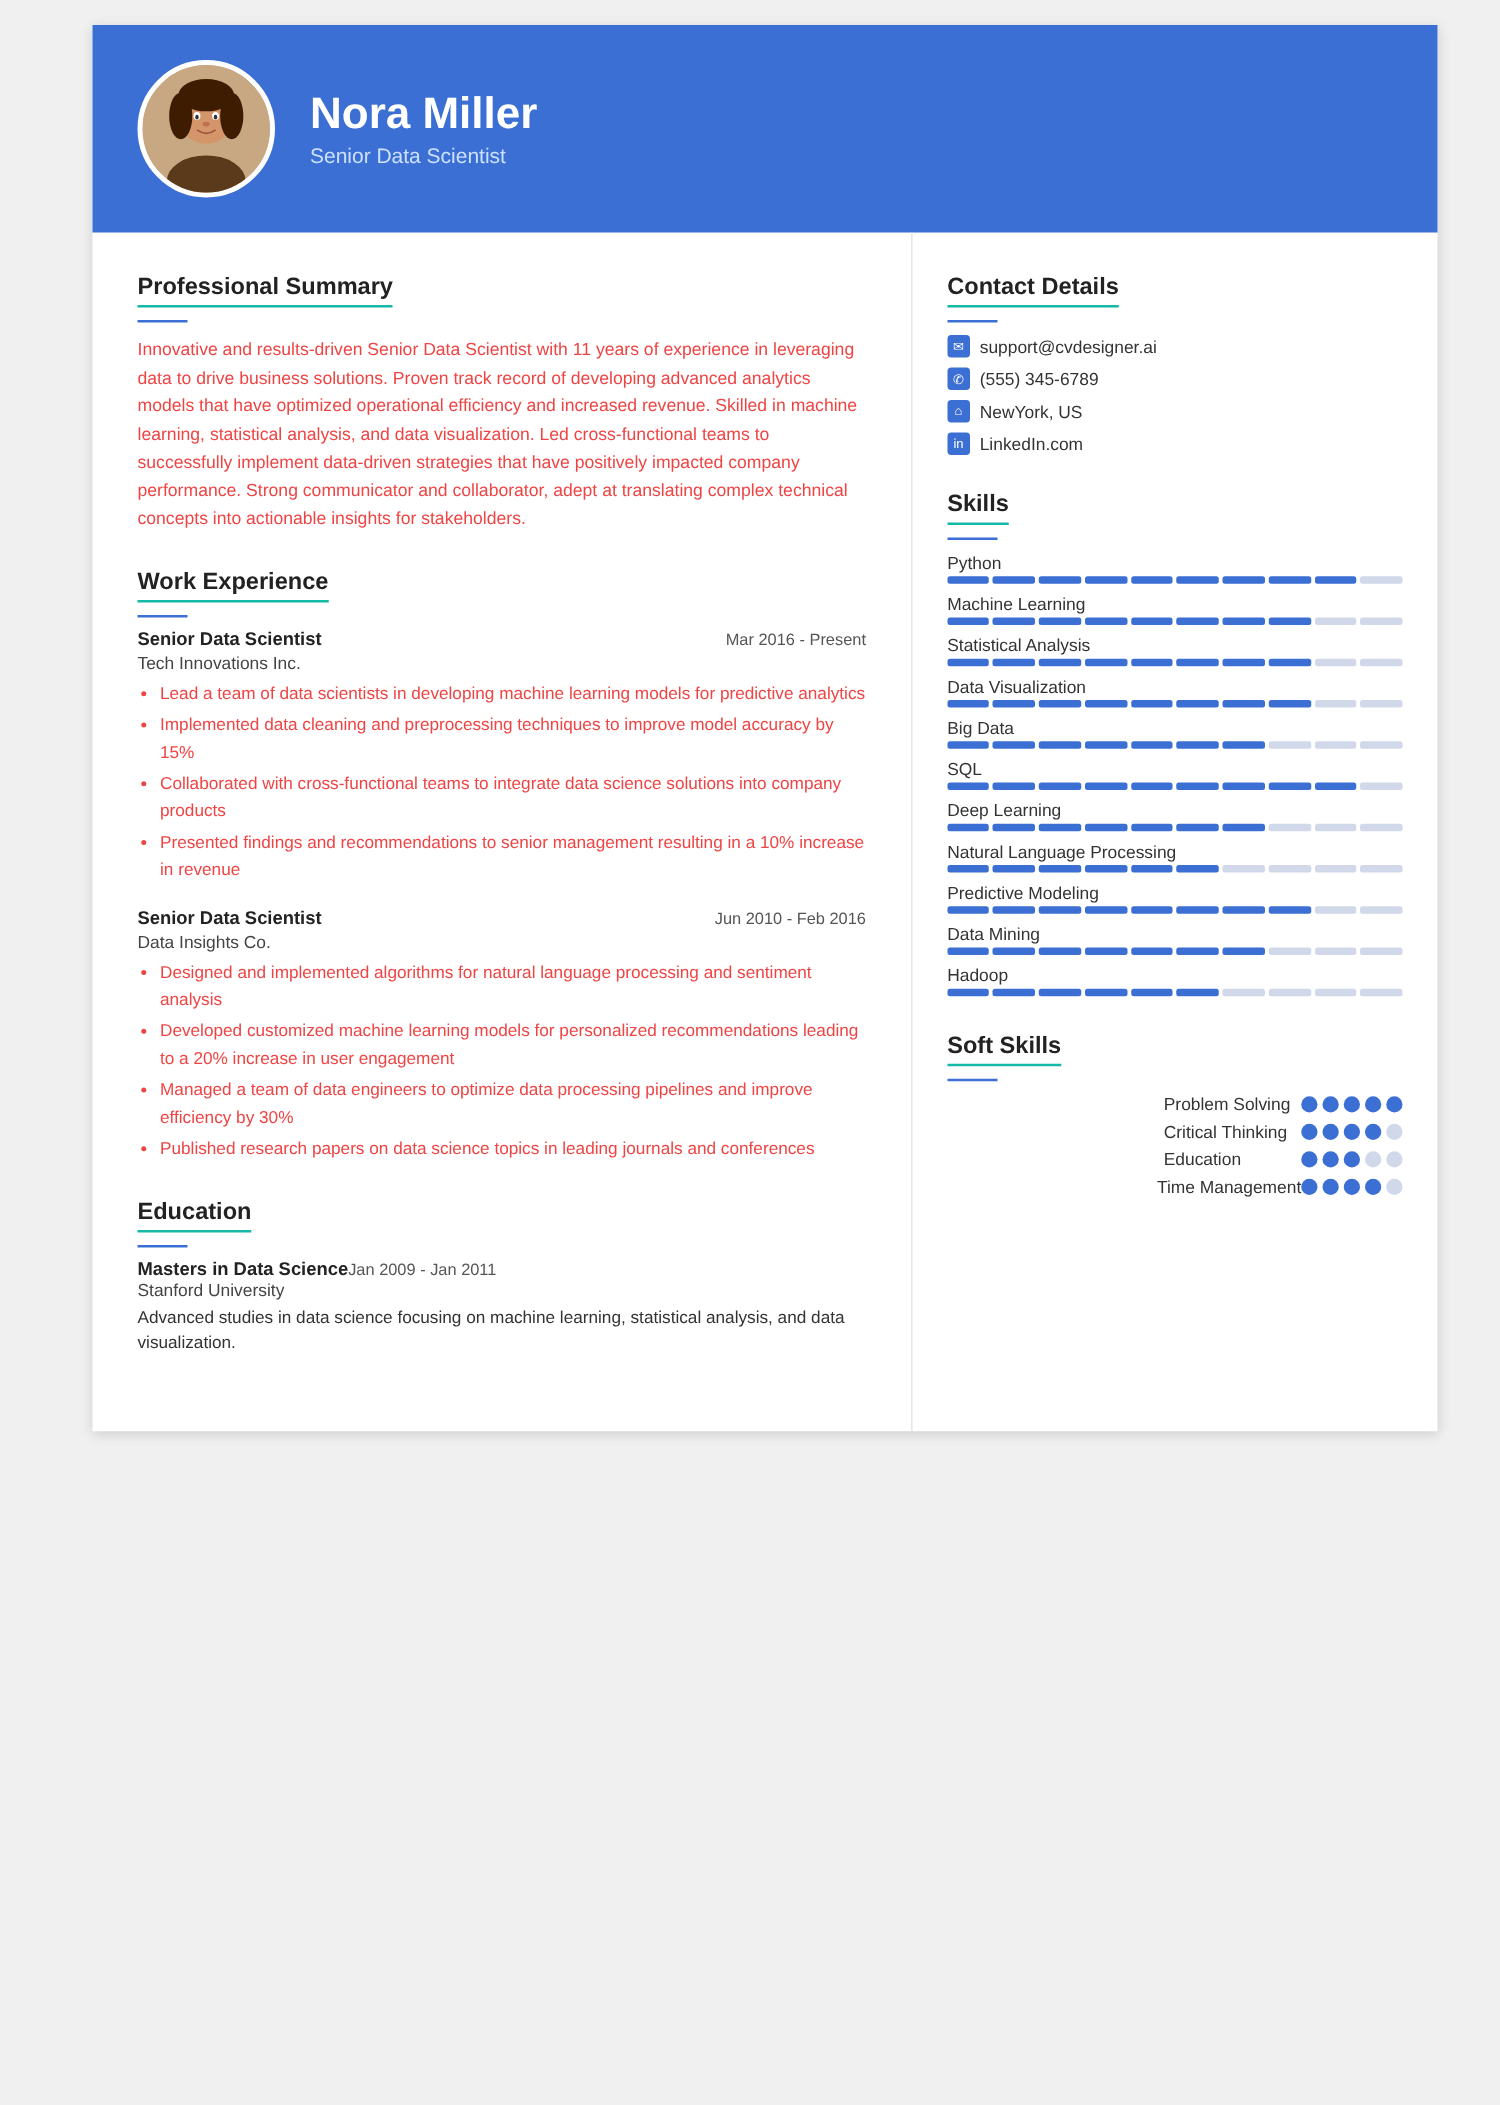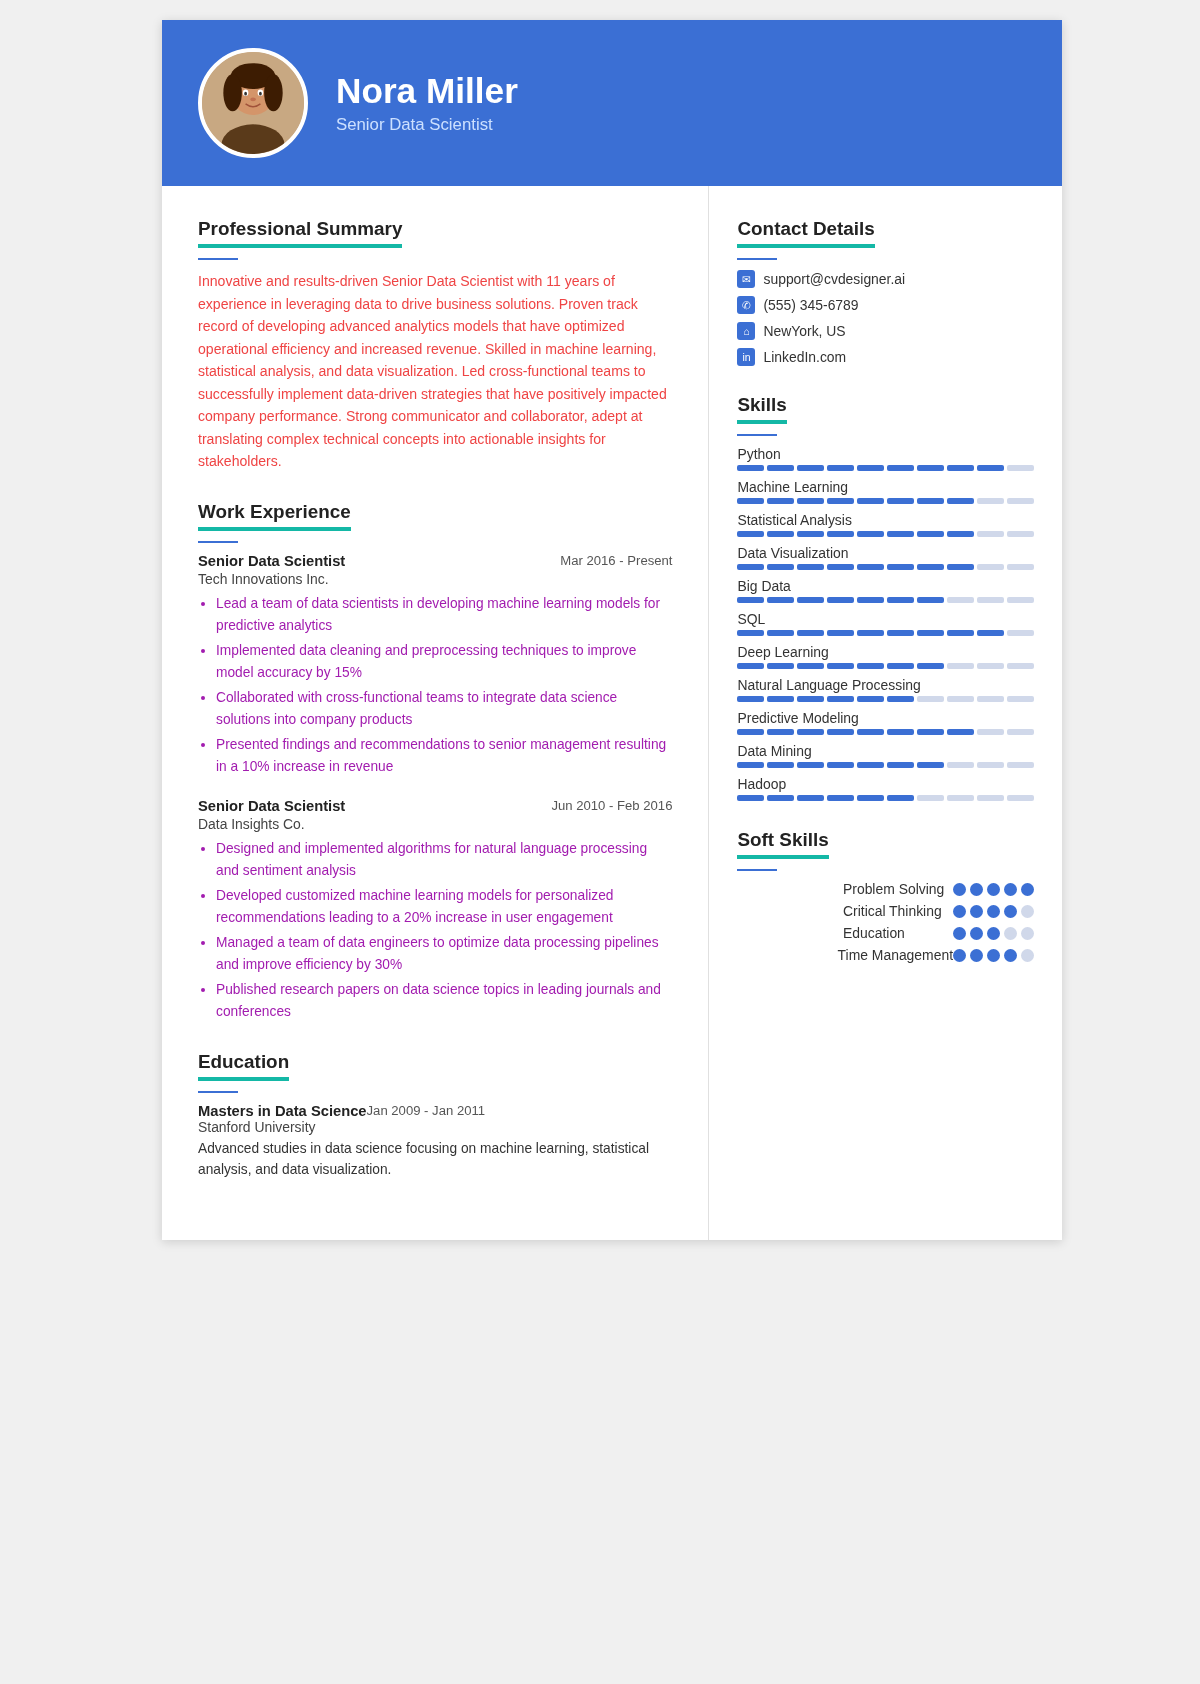--- a/index.html
+++ b/index.html
@@ -6,21 +6,21 @@
     body {
       font-family: Arial, sans-serif;
       background: #f0f0f0;
       display: flex;
       justify-content: center;
       align-items: flex-start;
       min-height: 100vh;
       padding: 20px;
     }
     .resume {
-      width: 900px;
+      width: 1076px;
       background: #fff;
       box-shadow: 0 2px 10px rgba(0,0,0,0.15);
       margin-left: 24px;
     }
     
     .header {
       background: #3b6fd4;
       padding: 28px 36px;
       display: flex;
       align-items: center;
@@ -67,21 +67,21 @@
       padding: 32px 28px 32px 28px;
     }
     
     .section { margin-bottom: 28px; }
     .section-title {
       font-size: 1.18em;
       font-weight: bold;
       color: #222;
       margin-bottom: 8px;
       padding-bottom: 4px;
-      border-bottom: 4px solid #14b8a6;
+      border-bottom: 2px solid #14b8a6;
       display: inline-block;
     }
     
     .summary-text {
       font-size: 0.88em;
       color: #ef4444;
       line-height: 1.6;
     }
     
     .job { margin-bottom: 20px; }
@@ -103,21 +103,21 @@
     }
     .job-company {
       font-size: 0.87em;
       color: #444;
       margin-bottom: 6px;
     }
     .job-bullets {
       list-style: disc;
       padding-left: 18px;
       font-size: 0.86em;
-      color: #a21caf;
+      color: #ef4444;
       line-height: 1.6;
     }
     .job-bullets li { margin-bottom: 3px; }
     
     .edu-item { margin-bottom: 18px; }
     .edu-header {
       display: flex;
       justify-content: flex-start;
       align-items: flex-start;
     }

